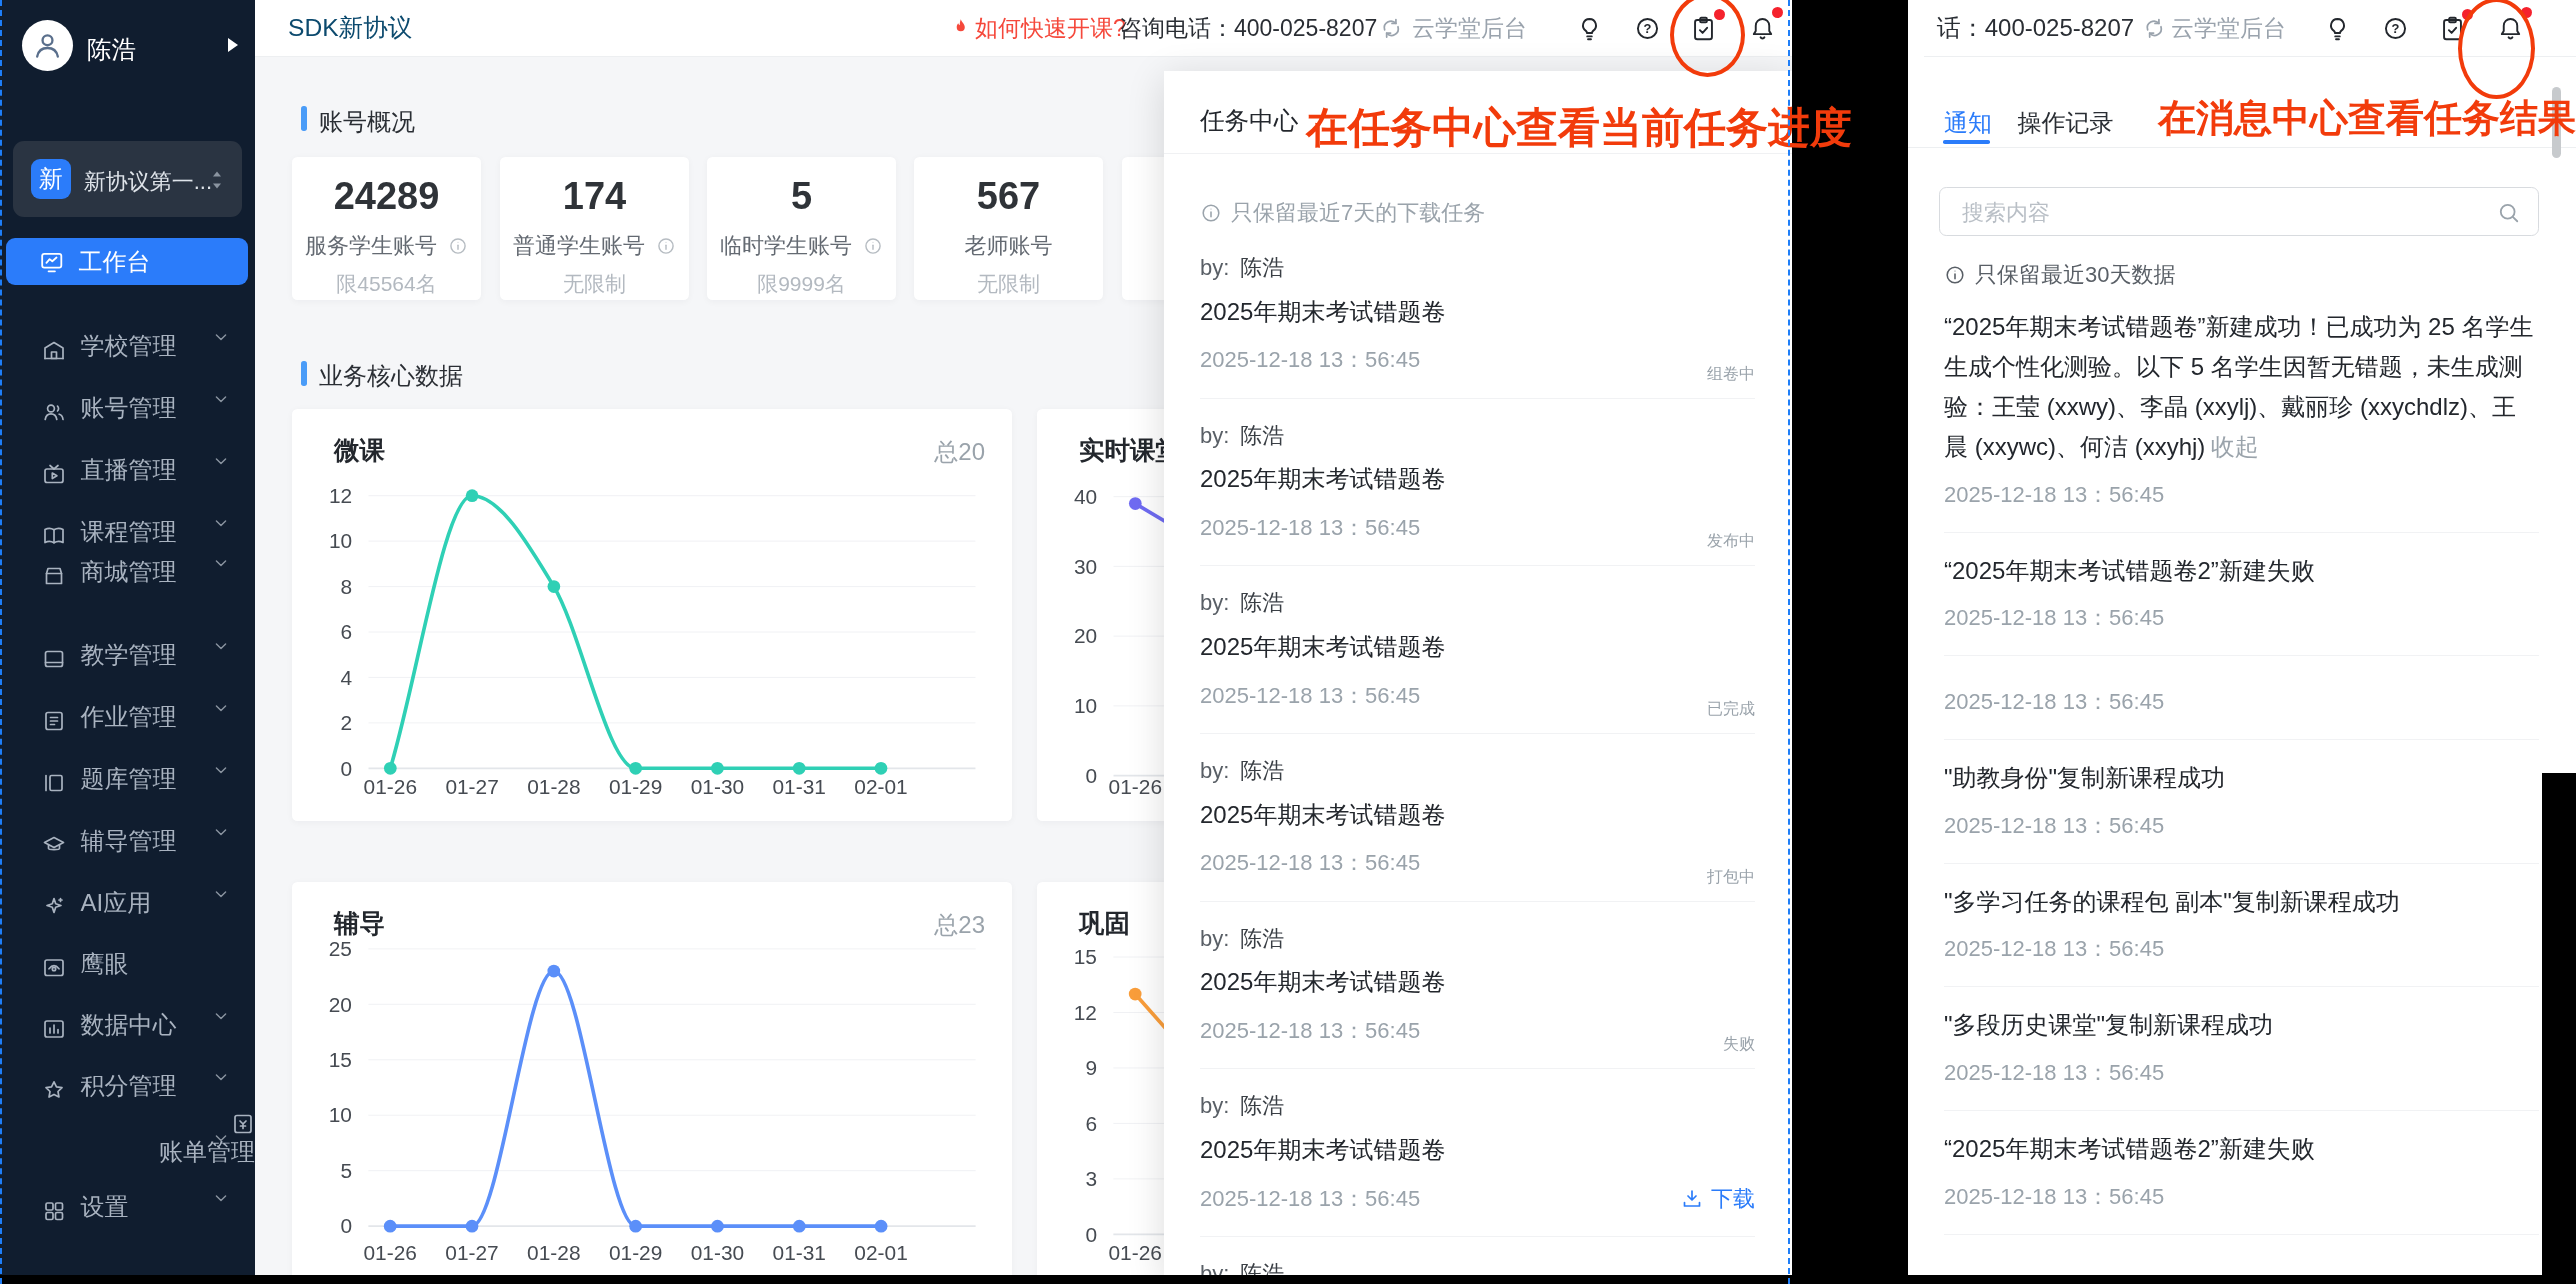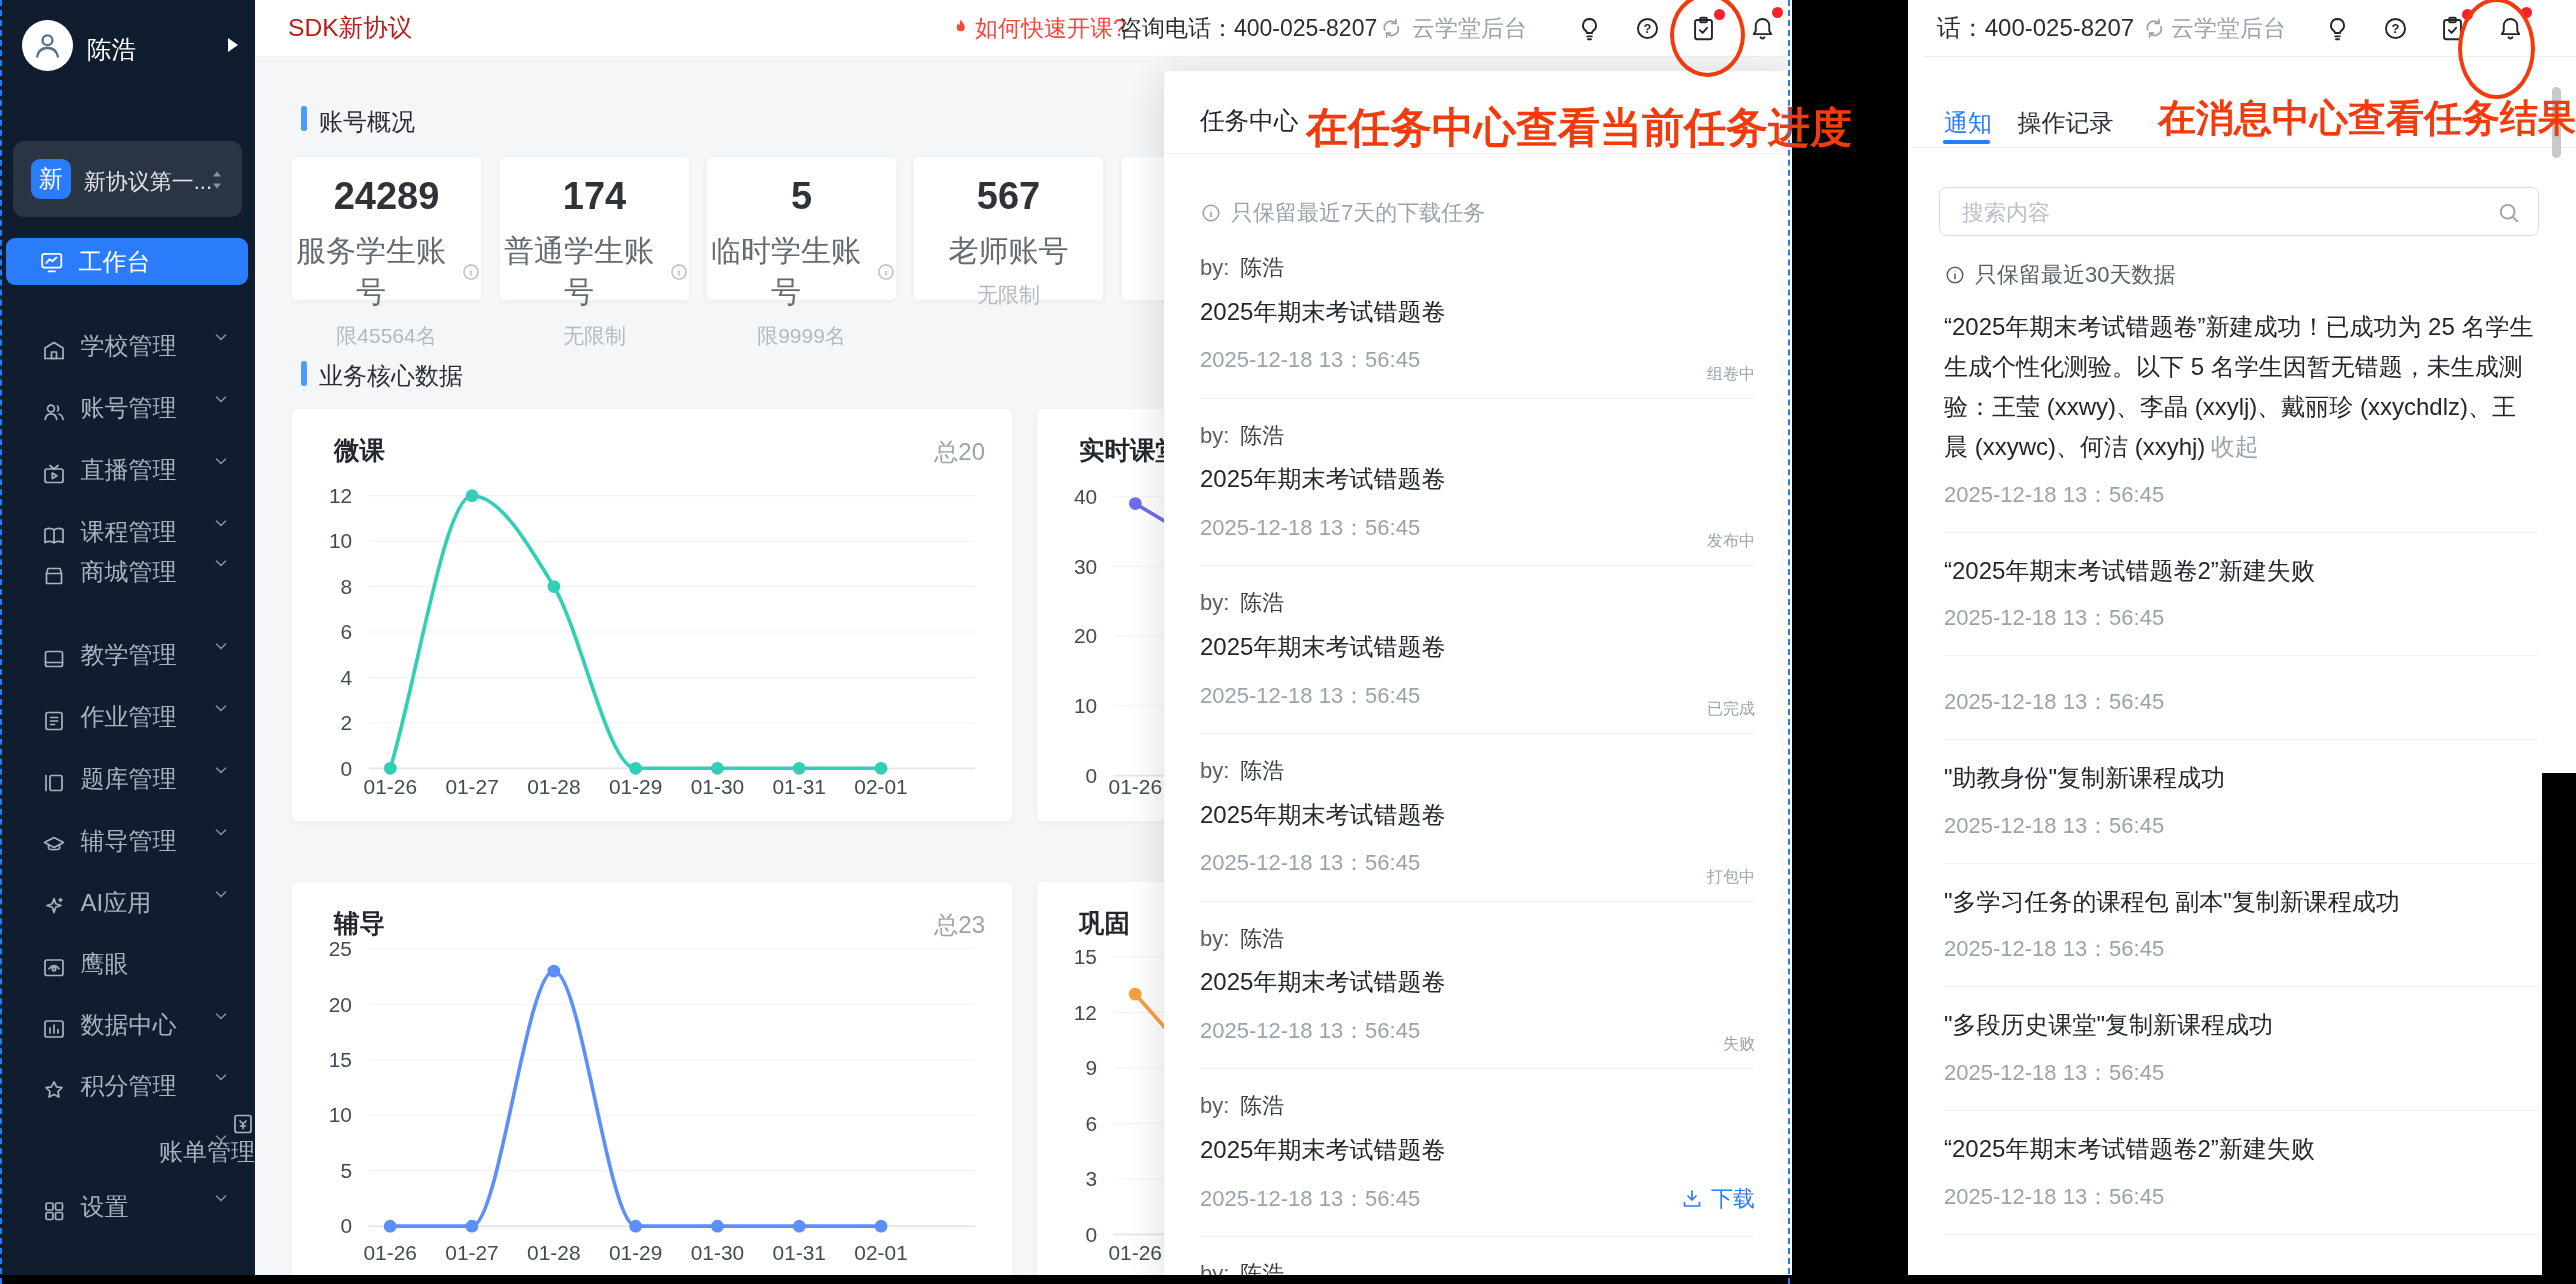--- a/index.html
+++ b/index.html
@@ -23,30 +23,30 @@
              color:#fff;display:flex;align-items:center;}
   .workbench .icon{margin-left:33px;}
   .workbench span.lbl{margin-left:14.6px;font-size:24px;text-align:right;}
   .side-item{position:absolute;left:0;width:255px;height:51px;display:flex;align-items:flex-end;color:#a9b3c0;cursor:pointer;}
   .side-item .icon{margin-left:42px;}
   .side-item .lbl{margin-left:14.6px;font-size:24px;}
   .side-item .chev{position:absolute;right:24px;top:15.5px;color:#8a94a0;}
   
   .main{position:absolute;left:255px;top:0;width:1537px;height:1275px;background:#f5f6f8;}
   .topbar{position:absolute;left:0;top:0;width:1537px;height:56px;background:#fff;border-bottom:0.9px solid #edeff1;}
-  .tb-title{position:absolute;left:33px;top:0;line-height:56px;font-size:24.6px;color:#b91c1c;}
+  .tb-title{position:absolute;left:33px;top:0;line-height:56px;font-size:24.6px;color:#0c4a6e;}
   .tb-quick{position:absolute;left:720px;top:0;line-height:56px;font-size:23px;color:#f5483b;white-space:nowrap;cursor:pointer;}
   .tb-phone{position:absolute;left:864px;top:0;line-height:56px;font-size:23px;color:#2a2e34;white-space:nowrap;}
   .tb-back{position:absolute;left:1157px;top:0;line-height:56px;font-size:23px;color:#9aa3ad;white-space:nowrap;cursor:pointer;}
   .sec-bar{width:6.4px;height:24.6px;border-radius:2.7px;background:#4a9cf8;}
   .sec-title{font-size:24px;color:#2a2e34;font-weight:500;}
   .stat-card{position:absolute;top:157px;width:189px;height:143px;background:#fff;border-radius:5.5px;
              box-shadow:0 1.8px 7.3px rgba(31,35,41,.04);text-align:center;}
   .stat-num{margin-top:18px;font-size:38px;font-weight:700;color:#2f3338;}
-  .stat-lbl{margin-top:12.7px;font-size:30px;color:#646a72;display:flex;align-items:center;justify-content:center;gap:11px;}
+  .stat-lbl{margin-top:12.7px;font-size:22px;color:#646a72;display:flex;align-items:center;justify-content:center;gap:11px;}
   .stat-sub{margin-top:9px;font-size:21px;color:#b3b9c0;}
   .chart-card{position:absolute;background:#fff;border-radius:5.5px;box-shadow:0 1.8px 7.3px rgba(31,35,41,.04);}
   .chart-title{position:absolute;left:42px;top:24px;font-size:25.5px;font-weight:700;color:#23272d;}
   .chart-total{position:absolute;right:27px;top:27px;font-size:24px;color:#9aa3ab;}
   
   .taskpanel{position:absolute;left:1164px;top:71px;width:628px;height:1207px;background:#fff;
              box-shadow:0 7.3px 36px rgba(0,0,0,.14);overflow:hidden;}
   .tp-header{position:absolute;left:36px;top:33px;font-size:24.6px;color:#23272d;}
   .tp-divider{position:absolute;left:0;top:82px;width:628px;height:0.9px;background:#f0f1f3;}
   .tp-info{position:absolute;left:36px;top:127px;display:flex;align-items:center;gap:9px;font-size:22px;color:#9aa3ab;}

